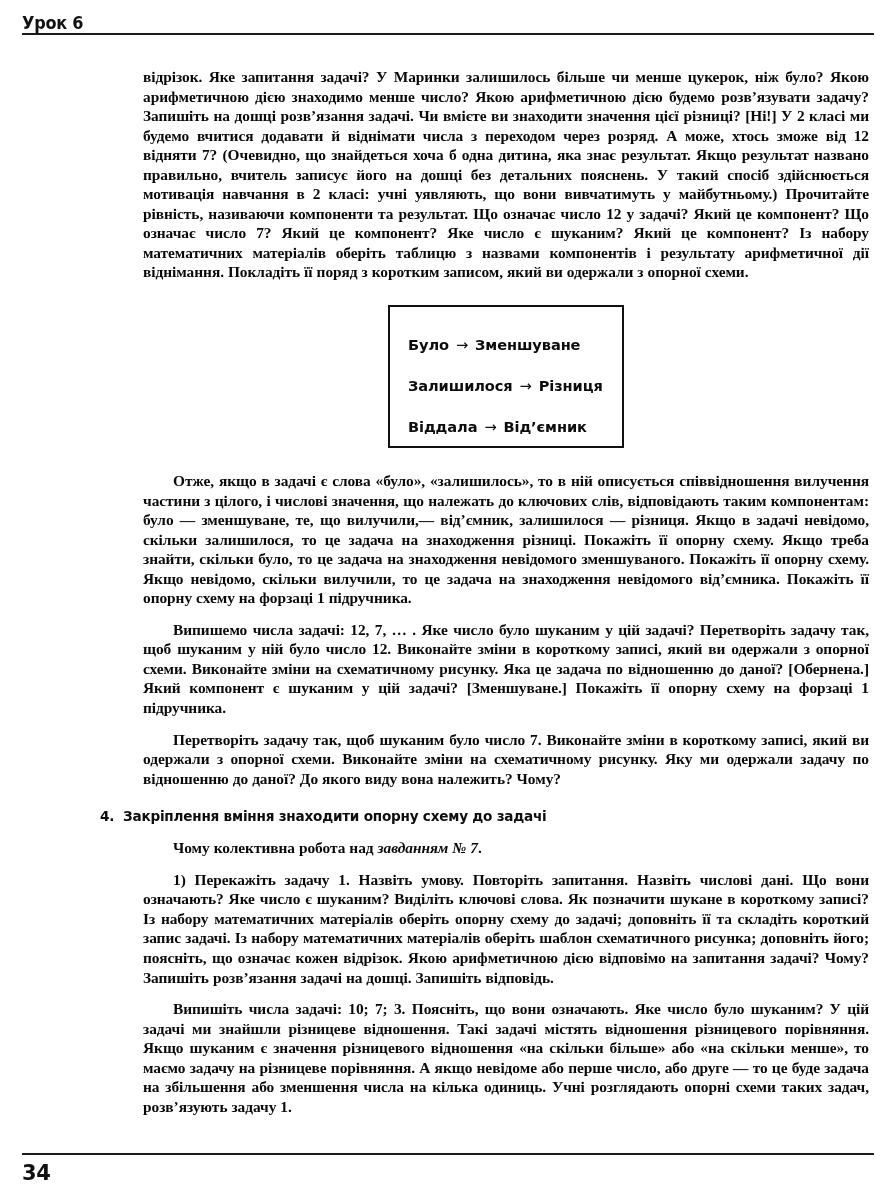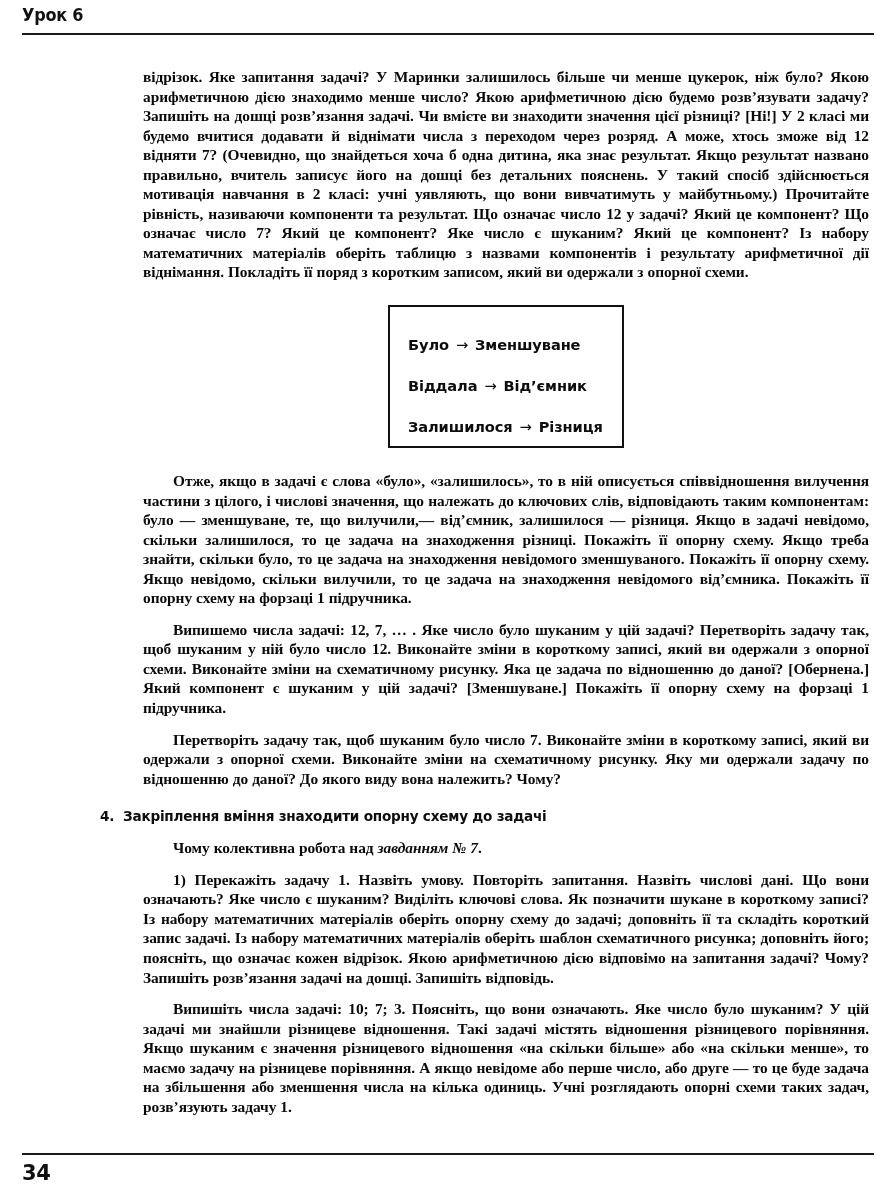--- a/index.html
+++ b/index.html
@@ -21,21 +21,21 @@
     position: relative;
     width: 894px;
     height: 1200px;
     box-sizing: border-box;
   }
 
   
   .running-head {
     position: absolute;
     left: 22px;
-    top: 4px;
+    top: 12px;
     width: 852px;
     height: 30px;
   }
   .running-head-title {
     font-family: "DejaVu Sans", "Liberation Sans", sans-serif;
     font-weight: bold;
     font-size: 17.5px;
     letter-spacing: -0.3px;
     line-height: 22px;
     transform: scaleX(0.92);
@@ -162,29 +162,29 @@
     <div class="gap-md"></div>
 
     <div style="display:flex;justify-content:center;">
       <div class="scheme-box">
         <div class="scheme-line">
           <span>Було</span>
           <span class="arrow">→</span>
           <span>Зменшуване</span>
         </div>
         <div class="scheme-line">
+          <span>Залишилося</span>
+          <span class="arrow">→</span>
+          <span>Різниця</span>
+        </div>
+        <div class="scheme-line">
           <span>Віддала</span>
           <span class="arrow">→</span>
           <span>Від’ємник</span>
         </div>
-        <div class="scheme-line">
-          <span>Залишилося</span>
-          <span class="arrow">→</span>
-          <span>Різниця</span>
-        </div>
       </div>
     </div>
 
     <div class="gap-md"></div>
 
     <p class="body indent">Отже, якщо в задачі є слова «було», «залишилось», то в ній описується співвідношення вилучення частини з цілого, і числові значення, що належать до ключових слів, відповідають таким компонентам: було — зменшуване, те, що вилучили,— від’ємник, залишилося — різниця. Якщо в задачі невідомо, скільки залишилося, то це задача на знаходження різниці. Покажіть її опорну схему. Якщо треба знайти, скільки було, то це задача на знаходження невідомого зменшуваного. Покажіть її опорну схему. Якщо невідомо, скільки вилучили, то це задача на знаходження невідомого від’ємника. Покажіть її опорну схему на форзаці 1 підручника.</p>
     <p class="body indent">Випишемо числа задачі: 12, 7, … . Яке число було шуканим у цій задачі? Перетворіть задачу так, щоб шуканим у ній було число 12. Виконайте зміни в короткому записі, який ви одержали з опорної схеми. Виконайте зміни на схематичному рисунку. Яка це задача по відношенню до даної? [Обернена.] Який компонент є шуканим у цій задачі? [Зменшуване.] Покажіть її опорну схему на форзаці 1 підручника.</p>
     <p class="body indent">Перетворіть задачу так, щоб шуканим було число 7. Виконайте зміни в короткому записі, який ви одержали з опорної схеми. Виконайте зміни на схематичному рисунку. Яку ми одержали задачу по відношенню до даної? До якого виду вона належить? Чому?</p>
 
     <div class="gap-sm"></div>

